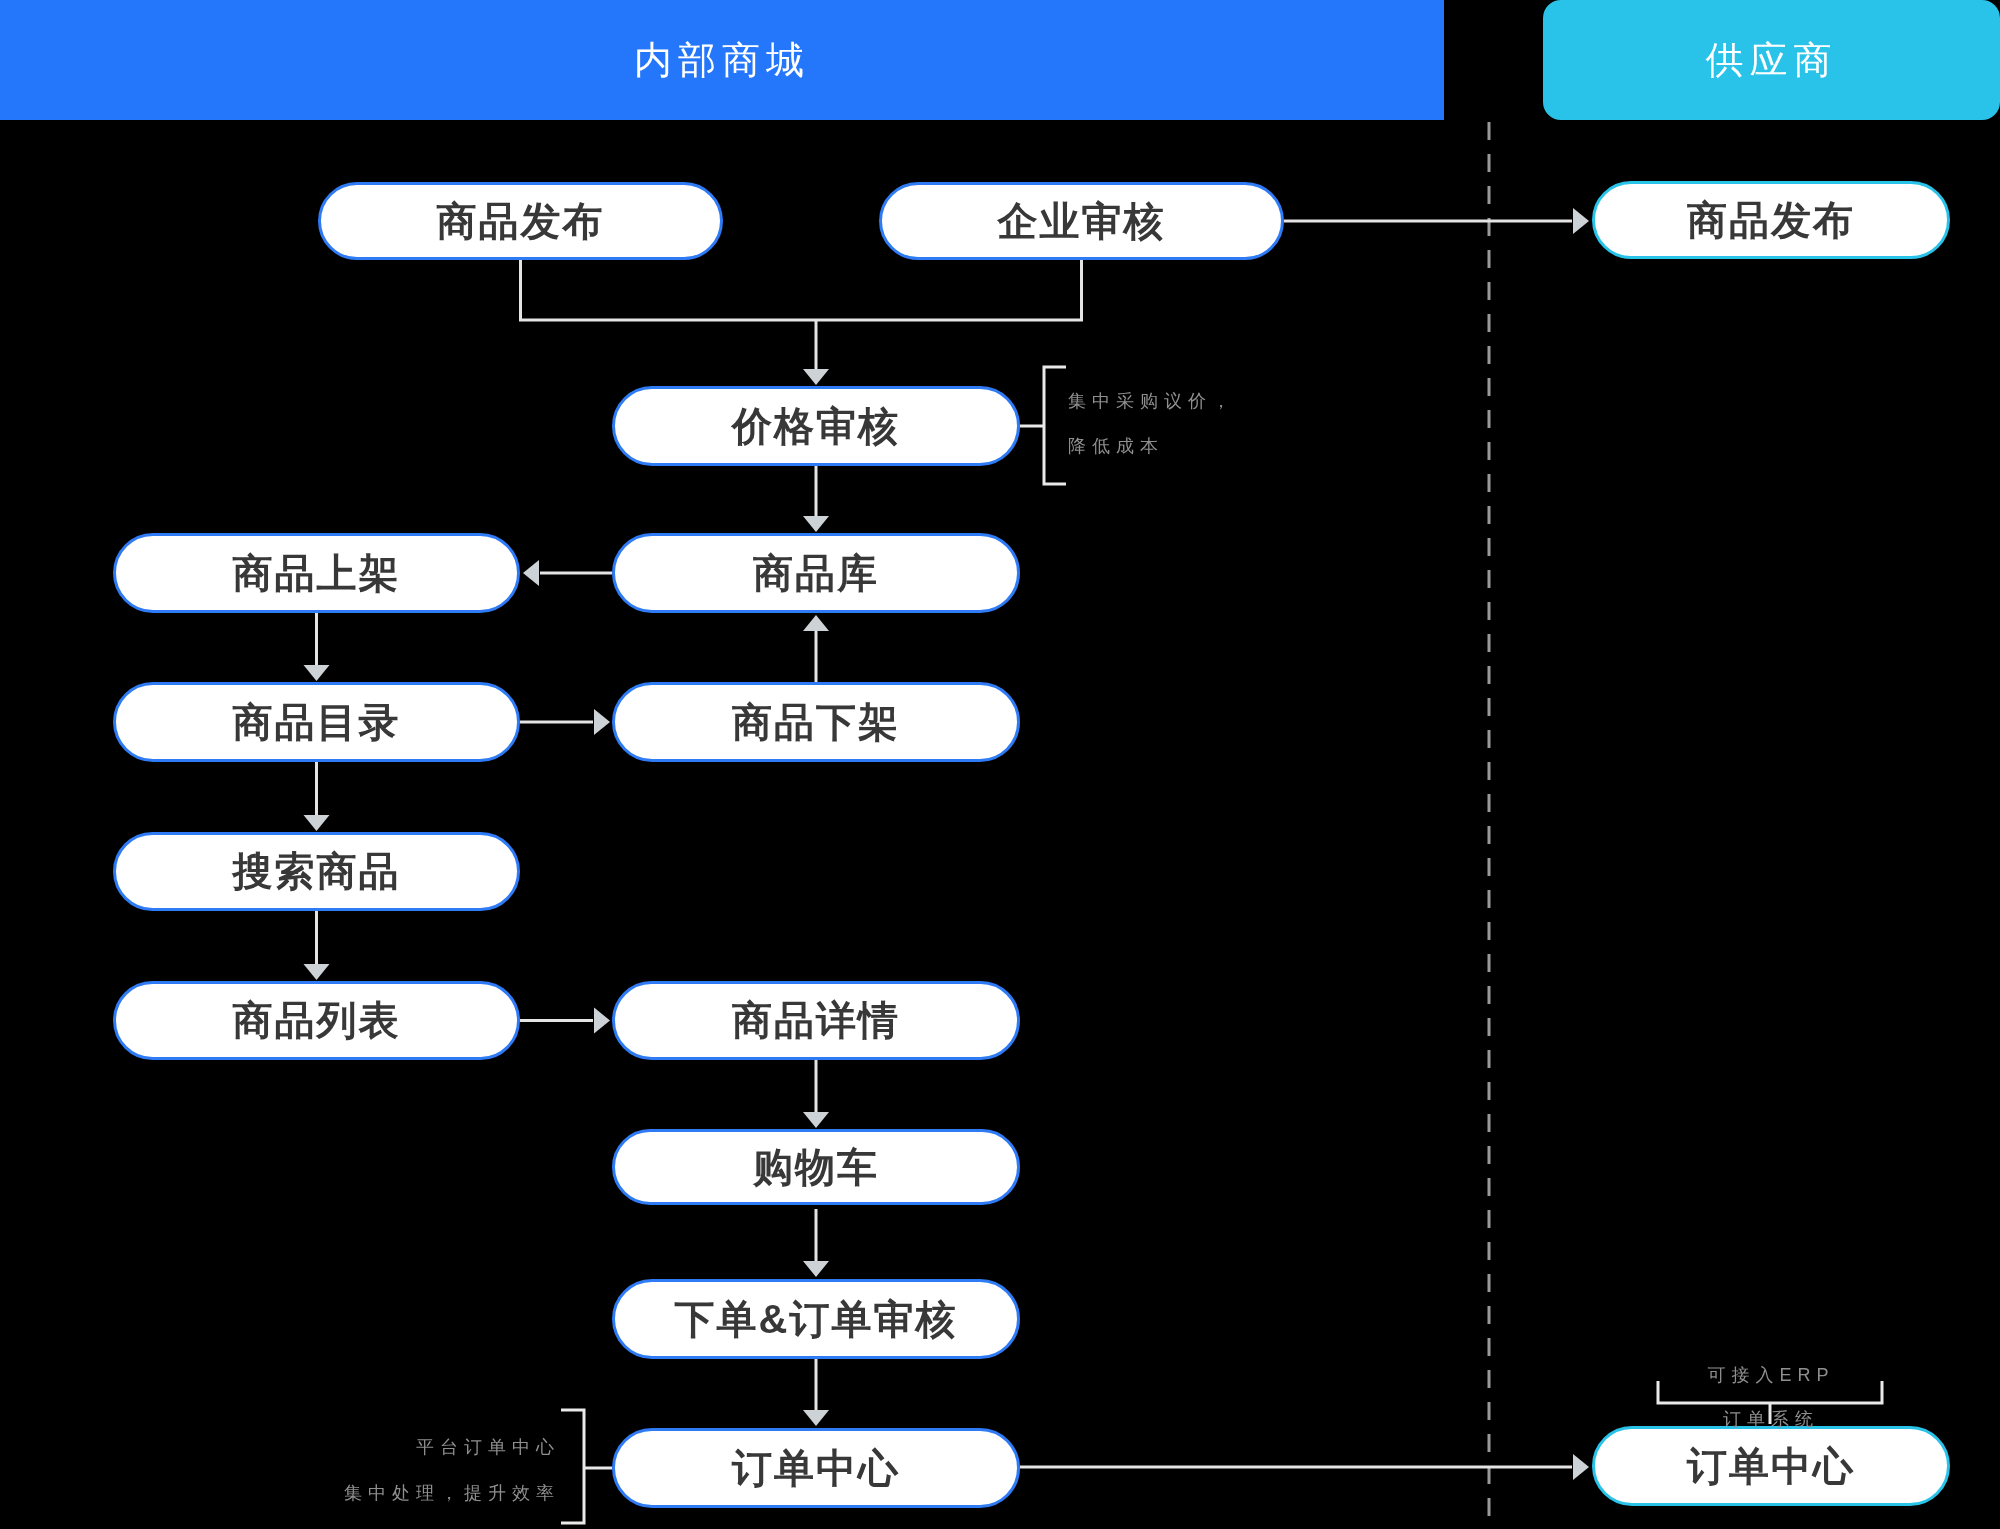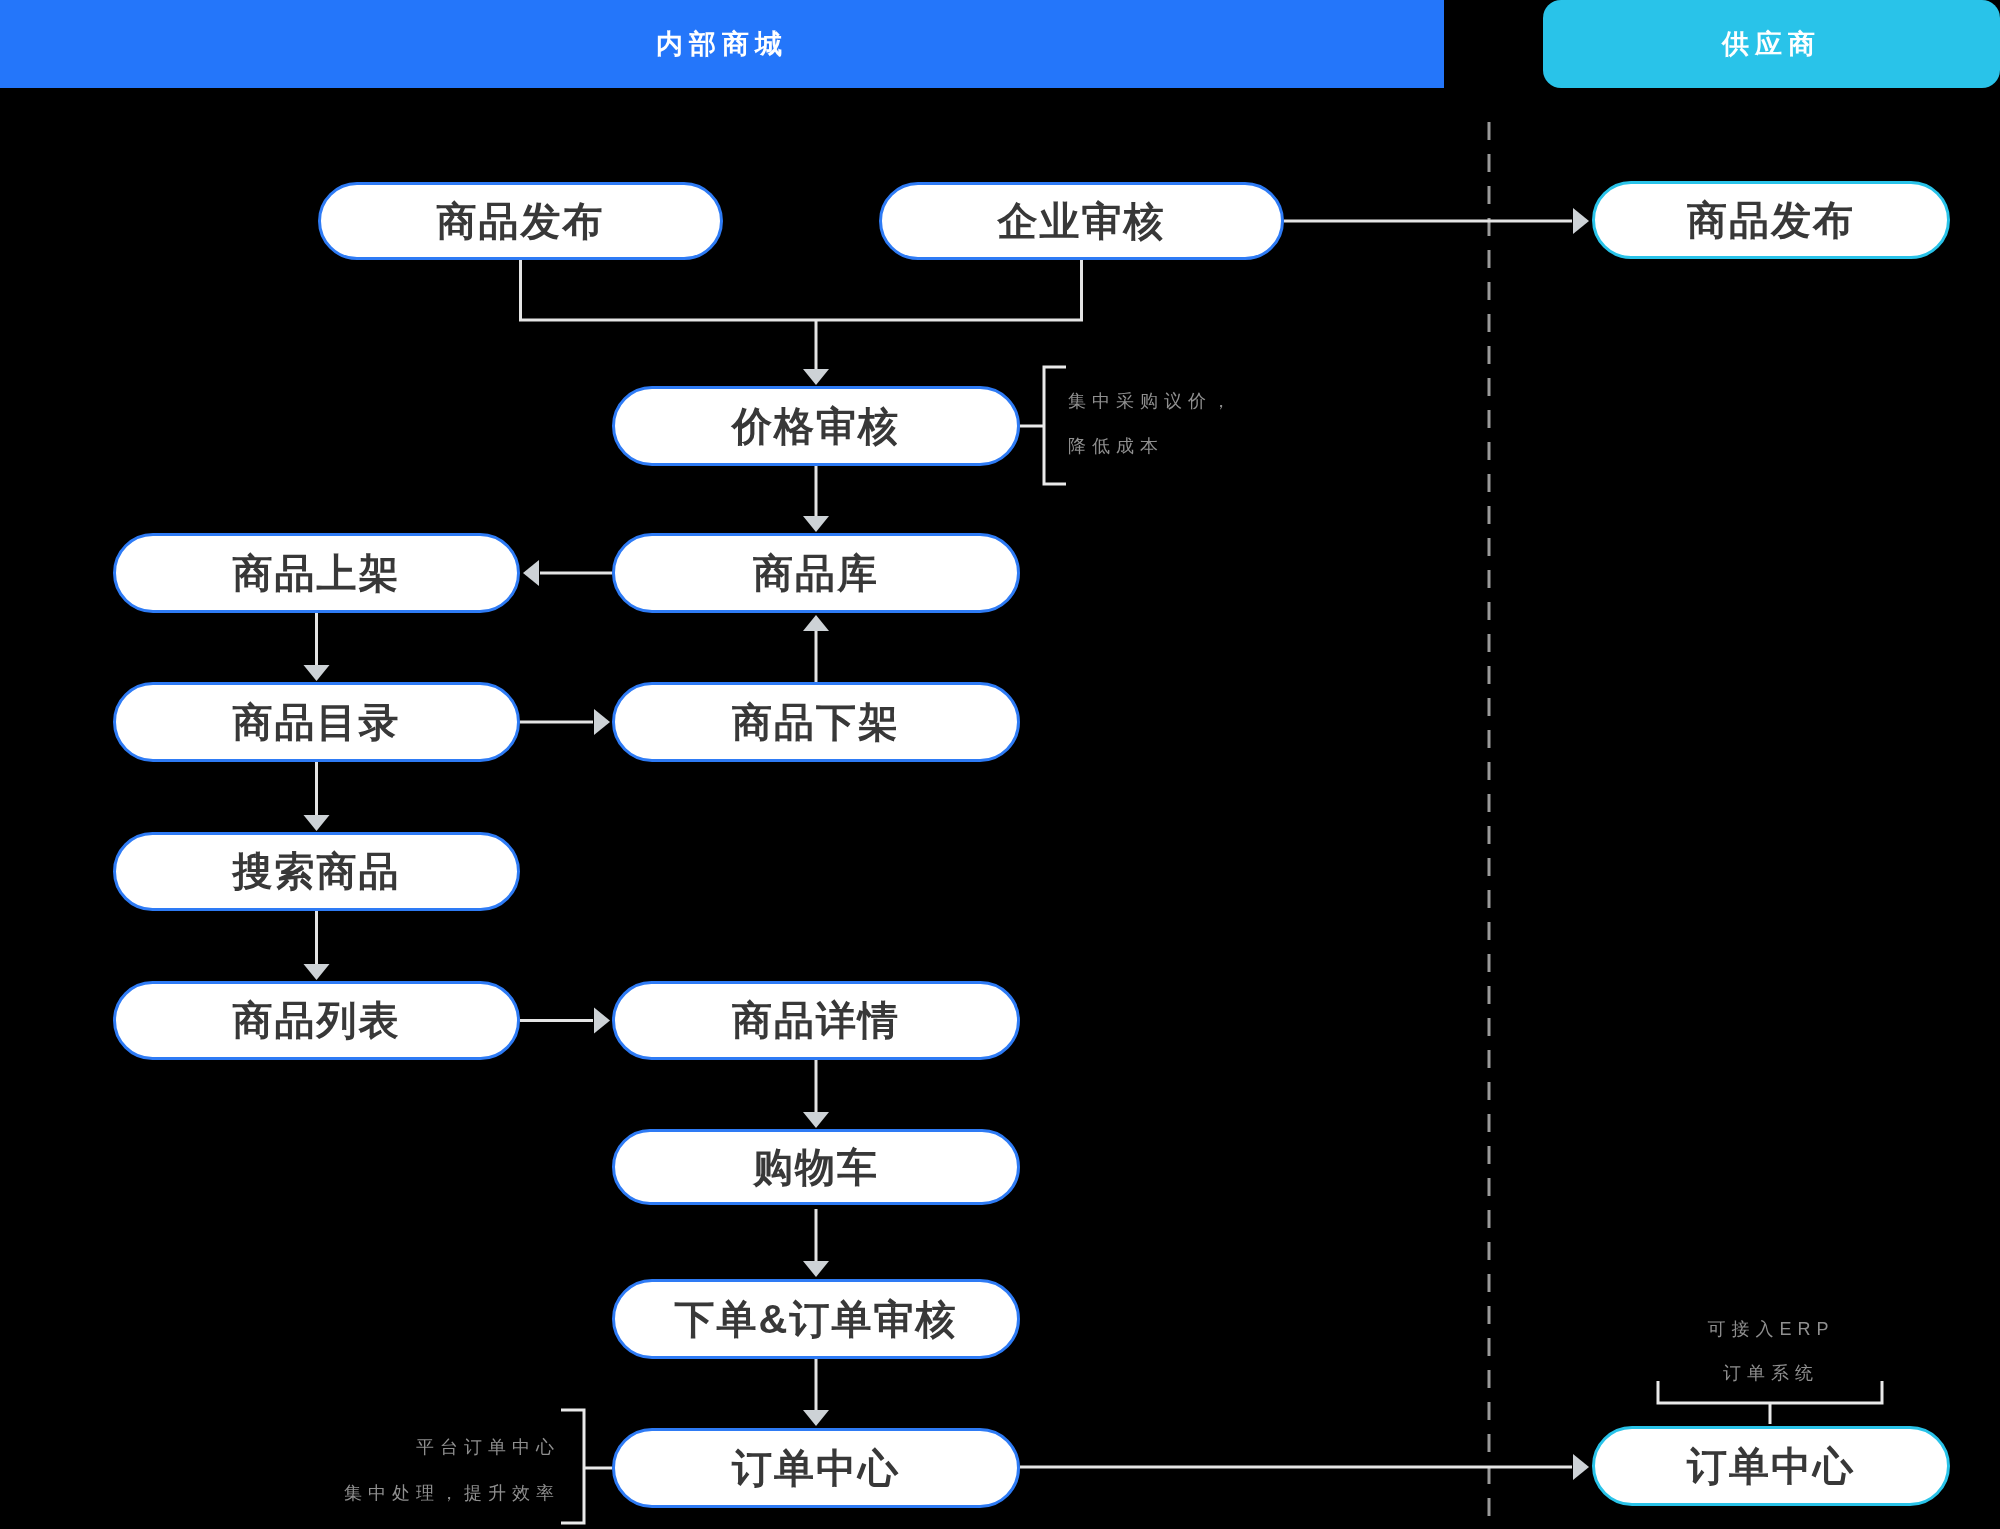--- a/index.html
+++ b/index.html
@@ -11,27 +11,27 @@
   .stage {
     position: relative;
     width: 2000px;
     height: 1529px;
     background: var(--background, #000);
     overflow: hidden;
   }
   .zone-header {
     position: absolute;
     top: 0;
-    height: 88px;
+    height: 120px;
     display: flex;
     align-items: center;
     justify-content: center;
     color: var(--header_text, #fff);
-    font-size: 27px;
-    font-weight: 700;
+    font-size: 38px;
+    font-weight: 400;
     letter-spacing: 6px;
   }
   .zone-header.internal { left: 0; width: 1444px; background: var(--internal_header_bg, #2476FA); }
   .zone-header.supplier { left: 1543px; width: 457px; background: var(--supplier_header_bg, #29C3E9); border-radius: 18px; }
 
   svg.layer {
     position: absolute;
     left: 0; top: 0;
     width: 2000px; height: 1529px;
   }
@@ -60,21 +60,21 @@
   .note {
     position: absolute;
     color: var(--annotation_text, #8F8F8F);
     font-size: 18px;
     letter-spacing: 6px;
     line-height: 45px;
     white-space: nowrap;
   }
   .note span { display: block; }
   .note.align-right { text-align: right; }
-  .note.align-center { text-align: center; }
+  .note.align-center { text-align: center; margin-top: 46px; }
 </style>
 </head>
 <body>
 
 <div class="stage">
 
   <div class="zone-header internal">
     <span>内部商城</span>
   </div>
   <div class="zone-header supplier">

